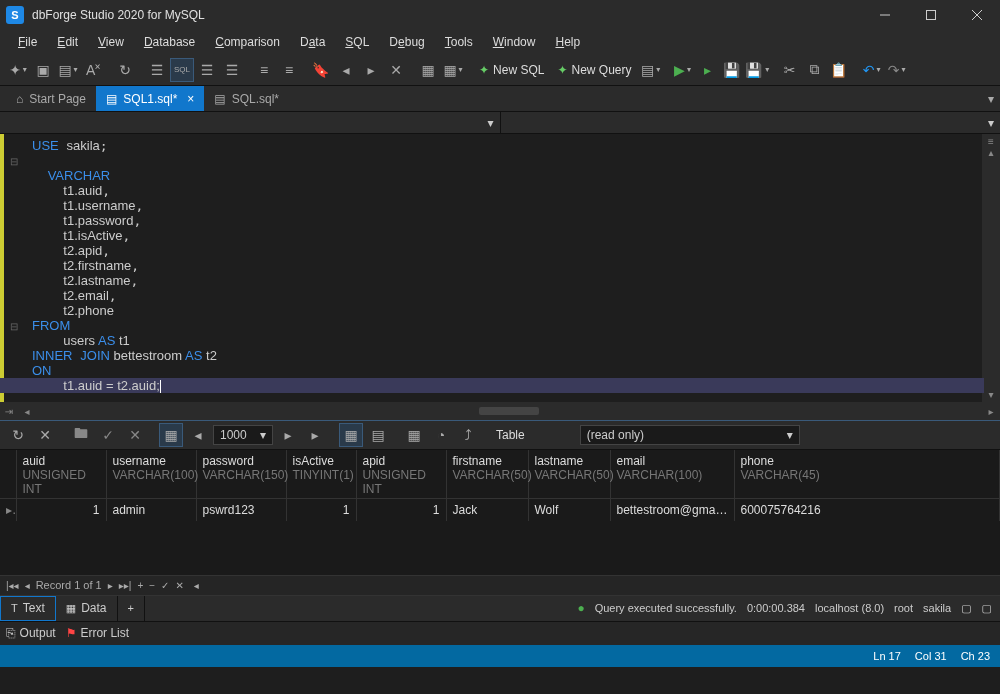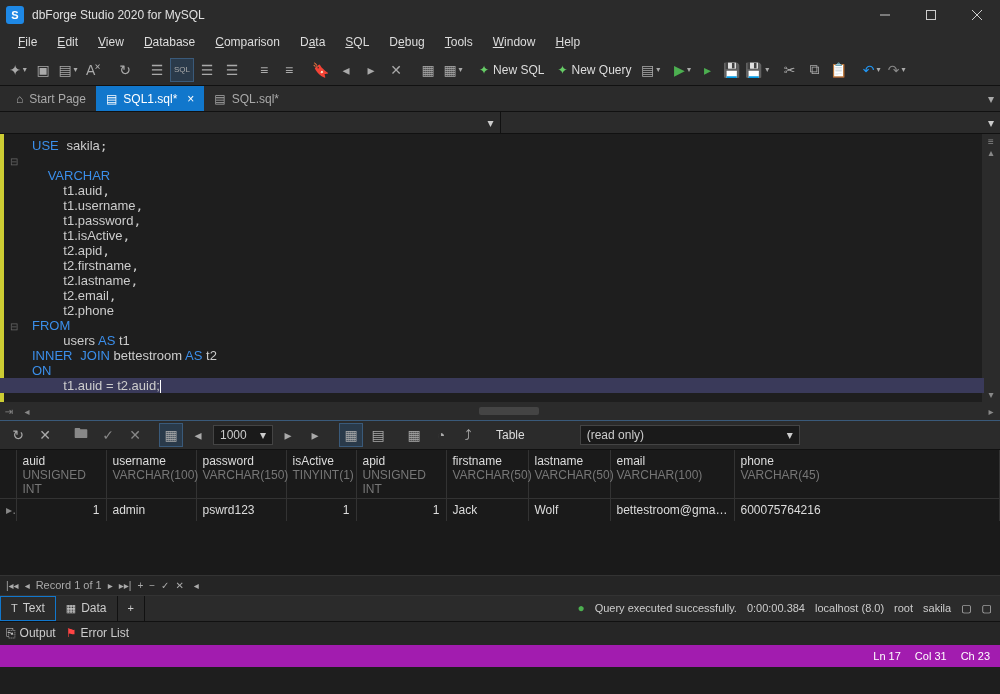--- a/index.html
+++ b/index.html
@@ -81,21 +81,21 @@
 .status-right { margin-left: auto; display: flex; align-items: center; gap: 10px; padding: 0 8px; color: #ccc; font-size: 11px; }
 .status-ok { color: #4caf50; font-size: 12px; }
 
 
 .outtabs { height: 24px; background: #262626; display: flex; align-items: center; padding: 0 6px; gap: 10px; color: #ccc; font-size: 12px; border-top: 1px solid #111; }
 .outtab { display: flex; align-items: center; gap: 4px; }
 
 .spacer { flex: 1; background: #1e1e1e; }
 
 
-.statusbar { height: 22px; background: #a21caf; color: #fff; display: flex; align-items: center; justify-content: flex-end; padding: 0 10px; gap: 14px; font-size: 11px; }
+.statusbar { height: 22px; background: #0369a1; color: #fff; display: flex; align-items: center; justify-content: flex-end; padding: 0 10px; gap: 14px; font-size: 11px; }
 
 svg { display: block; }
 </style>
 </head>
 <body>
 
 <div class="titlebar">
   <div class="logo">S</div>
   <div class="title">dbForge Studio 2020 for MySQL</div>
   <div class="winbtns">

